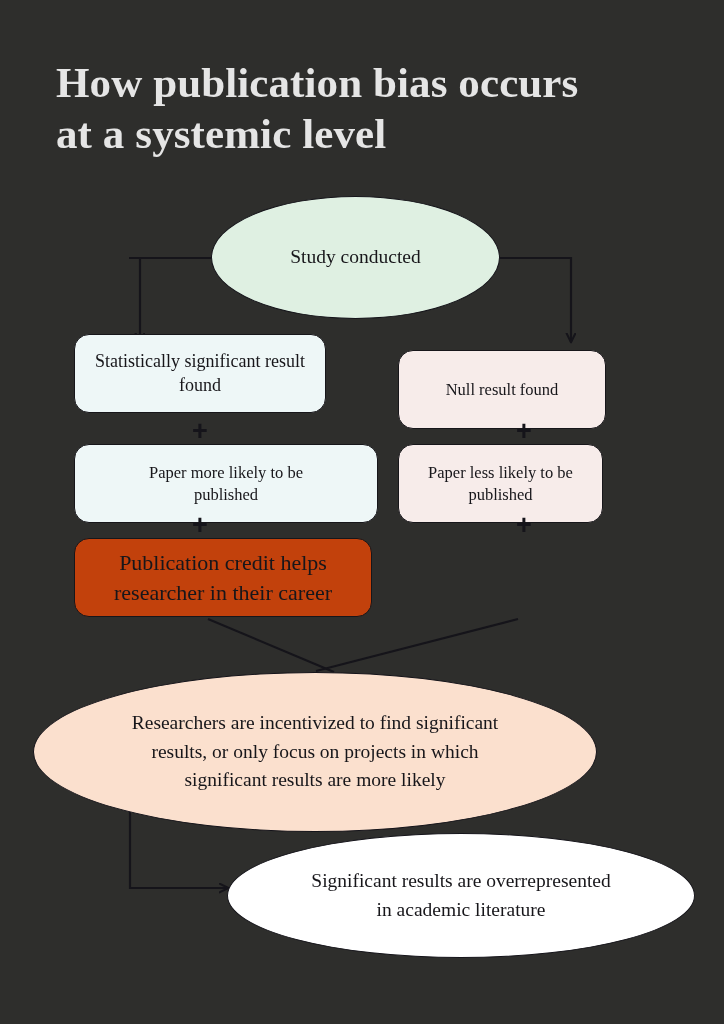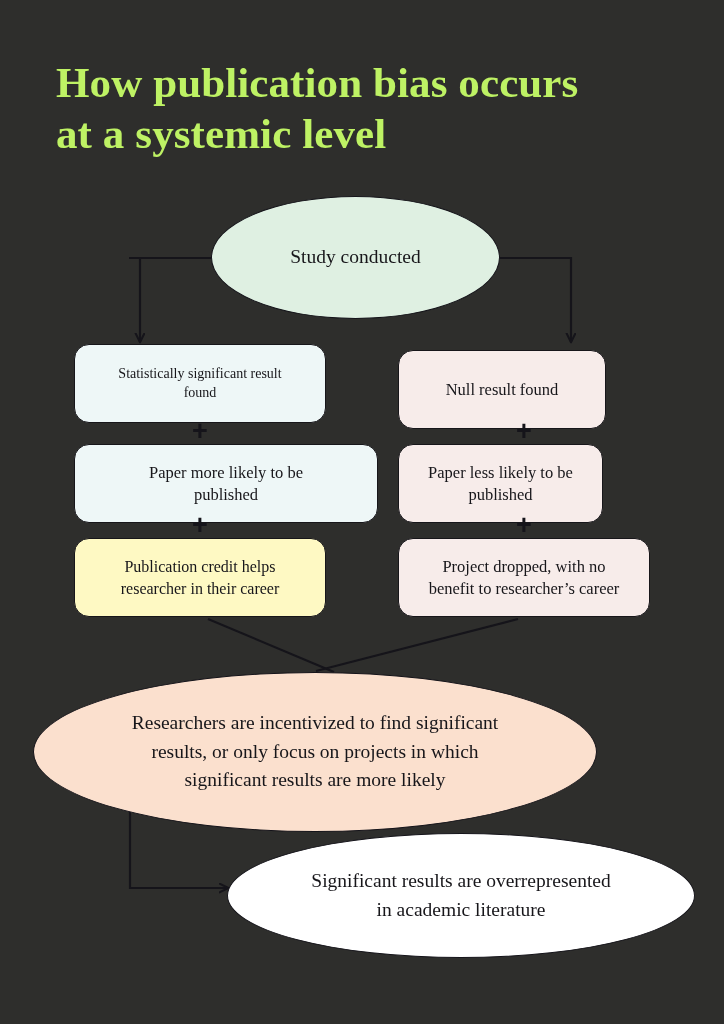--- a/index.html
+++ b/index.html
@@ -25,21 +25,21 @@
   
   #title {
     position: absolute;
     left: 56px;
     top: 58px;
     width: 600px;
     font-family: "Liberation Serif", "DejaVu Serif", serif;
     font-size: 43px;
     line-height: 1.18;
     font-weight: 700;
-    color: #bef264;
+    color: #e5e5e5;
     letter-spacing: 0.1px;
     white-space: pre-line;
   }
 
   
   #wires {
     position: absolute;
     left: 0;
     top: 0;
     width: 724px;
@@ -77,35 +77,35 @@
 
   
   #node-study {
     left: 211px;  top: 196px;  width: 289px;  height: 123px;
     background: #dff0e2;
     font-size: 19.5px;
     line-height: 1.25;
   }
 
   #node-sig-result {
-    left: 74px;  top: 344px;  width: 252px;  height: 79px;
+    left: 74px;  top: 334px;  width: 252px;  height: 79px;
     background: #eef7f7;
-    font-size: 14px;
+    font-size: 18px;
     line-height: 1.32;
   }
   #node-paper-more {
     left: 74px;  top: 444px;  width: 304px;  height: 79px;
     background: #eef7f7;
     font-size: 16.5px;
     line-height: 1.32;
   }
   #node-credit {
-    left: 74px;  top: 538px;  width: 252px;  height: 79px;
-    background: #fef9c3;
-    font-size: 16px;
+    left: 74px;  top: 538px;  width: 298px;  height: 79px;
+    background: #c2410c;
+    font-size: 22px;
     line-height: 1.32;
   }
 
   #node-null-result {
     left: 398px;  top: 350px;  width: 208px;  height: 79px;
     background: #f7ecea;
     font-size: 16.5px;
     line-height: 1.32;
   }
   #node-paper-less {
@@ -198,24 +198,20 @@
 
   <div class="node boxnode" id="node-null-result">
     <span class="label">Null result found</span>
   </div>
 
   <div class="node boxnode" id="node-paper-less">
     <span class="label">Paper less likely to be
 published</span>
   </div>
 
-  <div class="node boxnode" id="node-dropped">
-    <span class="label">Project dropped, with no
-benefit to researcher’s career</span>
-  </div>
 
   <div class="node ellipse" id="node-incentive">
     <span class="label">Researchers are incentivized to find significant
 results, or only focus on projects in which
 significant results are more likely</span>
   </div>
 
   <div class="node ellipse" id="node-overrep">
     <span class="label">Significant results are overrepresented
 in academic literature</span>

